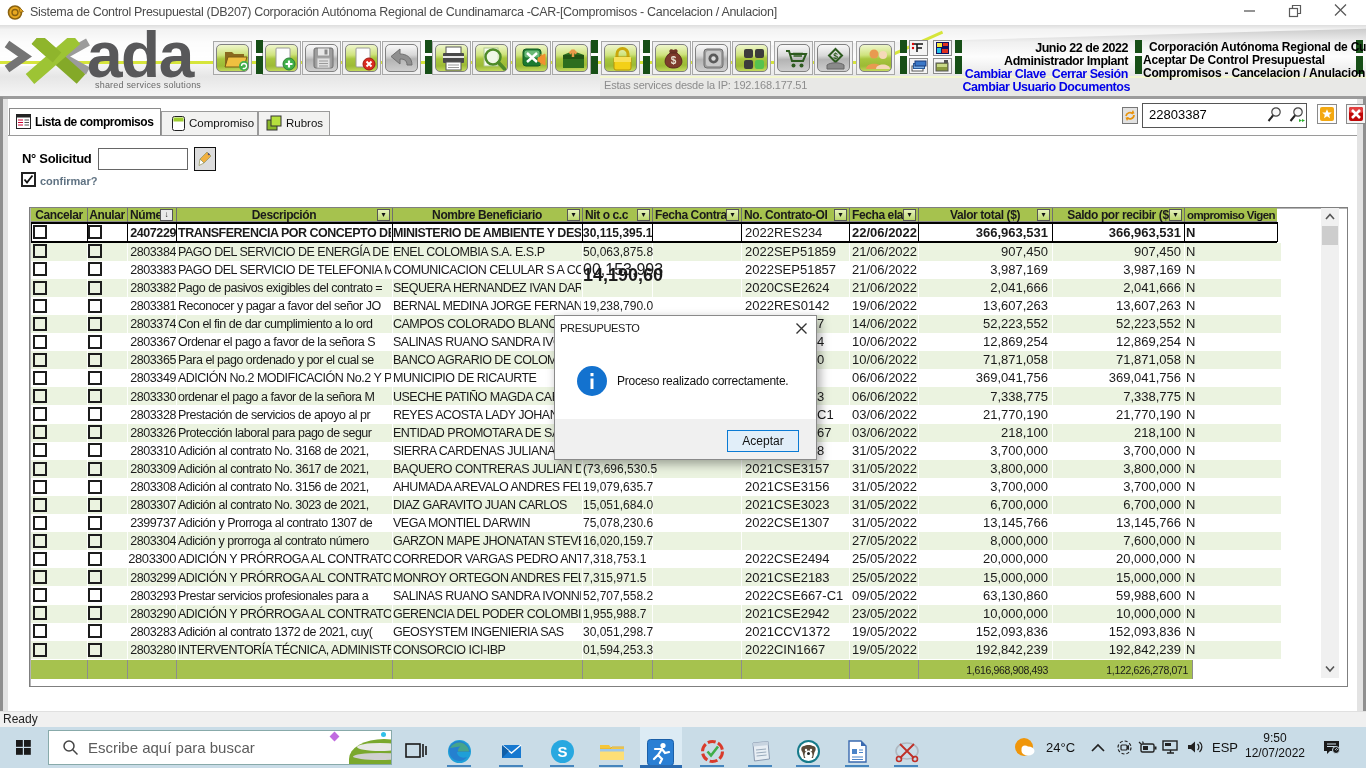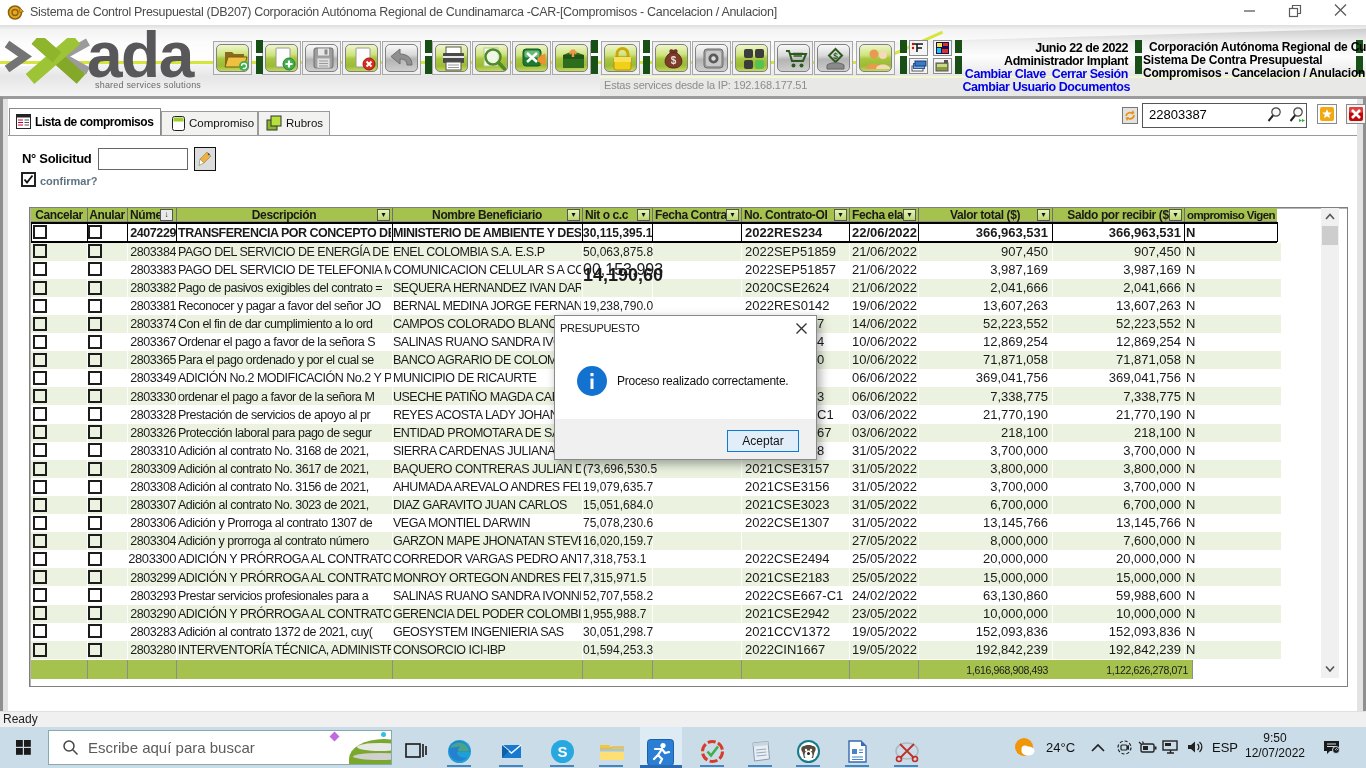--- a/index.html
+++ b/index.html
@@ -254,21 +254,21 @@
       <rect x="2" y="4" width="12" height="8" fill="#8a9a40" stroke="#555"></rect>
       <rect x="3" y="5" width="10" height="3" fill="#c8d888"></rect>
       <rect x="10" y="1" width="4" height="3" fill="#555"></rect>
     </svg>
   </div>
 <div class="tbs" style="left:960px;top:41px;width:168px;text-align:right">Junio 22 de 2022</div>
 <div class="tbs" style="left:960px;top:54px;width:168px;text-align:right">Administrador Implant</div>
 <div class="tbs blu" style="left:958px;top:67px;width:170px;text-align:right">Cambiar Clave&nbsp; Cerrar Sesión</div>
 <div class="tbs blu" style="left:956px;top:80px;width:174px;text-align:right">Cambiar Usuario Documentos</div>
 <div class="tbs" style="left:1149px;top:40px;font-size:12px;letter-spacing:-0.2px">Corporación Autónoma Regional de Cu</div>
-<div class="tbs" style="left:1143px;top:53px;font-size:12px;letter-spacing:-0.2px">Sistema De Contra Presupuestal</div>
+<div class="tbs" style="left:1143px;top:53px;font-size:12px;letter-spacing:-0.2px">Aceptar De Control Presupuestal</div>
 <div class="tbs" style="left:1143px;top:66px;font-size:12px;letter-spacing:-0.2px">Compromisos - Cancelacion / Anulacion</div>
 <div class="ab" style="left:604px;top:79px;font-size:11px;letter-spacing:-0.2px;color:#8c8c8c">Estas services desde la IP: 192.168.177.51</div>
 <div class="ab" style="left:0;top:97px;width:3px;height:630px;background:#8f8f8f"></div>
 <div class="ab" style="left:3px;top:99px;width:5px;height:628px;background:#e3e3e3"></div>
 <div class="ab" style="left:1363px;top:97px;width:3px;height:630px;background:#8f8f8f"></div>
 <div class="ab" style="left:1357px;top:99px;width:6px;height:628px;background:#e3e3e3"></div>
 <div class="ab" style="left:8px;top:135px;width:1349px;height:1px;background:#9a9a9a"></div>
 <div class="ab" style="left:161px;top:111px;width:97px;height:24px;background:#f2f2f1;border:1px solid #9a9a9a;border-bottom:none"></div>
 <div class="ab" style="left:258px;top:111px;width:72px;height:24px;background:#f2f2f1;border:1px solid #9a9a9a;border-bottom:none"></div>
 <div class="ab" style="left:9px;top:108px;width:152px;height:27px;background:#fff;border:1px solid #8a8a8a;border-bottom:none"></div>
@@ -369,21 +369,21 @@
 <div class="ab" style="left:918px;top:208px;width:1px;height:14px;background:#6f6f6f"></div>
 <div class="ab" style="left:1052px;top:208px;width:1px;height:14px;background:#6f6f6f"></div>
 <div class="ab" style="left:1184px;top:208px;width:1px;height:14px;background:#6f6f6f"></div>
 <div class="ab" style="left:31px;top:222.0px;width:1250px;height:20.5px;background:#ffffff"></div>
 <div class="cb" style="left:33px;top:225.0px"></div>
 <div class="cb" style="left:88px;top:225.0px"></div>
 <div class="cell" style="left:128px;top:223.8px;width:48px;font-size:12.5px;letter-spacing:-0.4px;font-weight:bold;text-align:right">2407229</div>
 <div class="cell" style="left:178px;top:223.8px;width:213px;font-size:12.5px;letter-spacing:-0.5px;font-weight:bold;">TRANSFERENCIA POR CONCEPTO DEL 20</div>
 <div class="cell" style="left:393px;top:223.8px;width:188px;font-size:12.5px;letter-spacing:-0.5px;font-weight:bold;">MINISTERIO DE AMBIENTE Y DESARR</div>
 <div class="cell num" style="left:583px;top:223.8px;width:69px;font-size:12px;font-weight:bold;">30,115,395.1</div>
-<div class="cell num" style="left:745px;top:223.8px;width:100px;font-weight:bold;">2022RES234</div>
+<div class="cell num" style="left:745px;top:223.8px;width:100px;font-weight:normal;">2022RES234</div>
 <div class="cell num" style="left:852px;top:223.8px;width:66px;font-weight:bold;">22/06/2022</div>
 <div class="cell num" style="left:918px;top:223.8px;width:130px;font-weight:bold;text-align:right">366,963,531</div>
 <div class="cell num" style="left:1052px;top:223.8px;width:129px;font-weight:bold;text-align:right">366,963,531</div>
 <div class="cell" style="left:1186px;top:223.8px;width:40px;font-weight:bold;">N</div>
 <div class="ab" style="left:31px;top:242.5px;width:1250px;height:18.1px;background:#ebf3e0"></div>
 <div class="ab" style="left:87px;top:242.5px;width:1px;height:18.1px;background:rgba(255,255,255,0.9)"></div>
 <div class="ab" style="left:127px;top:242.5px;width:1px;height:18.1px;background:rgba(255,255,255,0.9)"></div>
 <div class="ab" style="left:176px;top:242.5px;width:1px;height:18.1px;background:rgba(255,255,255,0.9)"></div>
 <div class="ab" style="left:392px;top:242.5px;width:1px;height:18.1px;background:rgba(255,255,255,0.9)"></div>
 <div class="ab" style="left:582px;top:242.5px;width:1px;height:18.1px;background:rgba(255,255,255,0.9)"></div>
@@ -724,21 +724,21 @@
 <div class="ab" style="left:392px;top:514.0px;width:1px;height:18.1px;background:rgba(255,255,255,0.9)"></div>
 <div class="ab" style="left:582px;top:514.0px;width:1px;height:18.1px;background:rgba(255,255,255,0.9)"></div>
 <div class="ab" style="left:652px;top:514.0px;width:1px;height:18.1px;background:rgba(255,255,255,0.9)"></div>
 <div class="ab" style="left:741px;top:514.0px;width:1px;height:18.1px;background:rgba(255,255,255,0.9)"></div>
 <div class="ab" style="left:849px;top:514.0px;width:1px;height:18.1px;background:rgba(255,255,255,0.9)"></div>
 <div class="ab" style="left:918px;top:514.0px;width:1px;height:18.1px;background:rgba(255,255,255,0.9)"></div>
 <div class="ab" style="left:1052px;top:514.0px;width:1px;height:18.1px;background:rgba(255,255,255,0.9)"></div>
 <div class="ab" style="left:1184px;top:514.0px;width:1px;height:18.1px;background:rgba(255,255,255,0.9)"></div>
 <div class="cb" style="left:33px;top:515.8px"></div>
 <div class="cb" style="left:88px;top:515.8px"></div>
-<div class="cell" style="left:128px;top:514.2px;width:48px;font-size:12.5px;letter-spacing:-0.4px;text-align:right">2803306</div>
+<div class="cell" style="left:128px;top:514.2px;width:48px;font-size:12.5px;letter-spacing:-0.4px;text-align:right">2399737</div>
 <div class="cell" style="left:178px;top:514.2px;width:213px;font-size:12.5px;letter-spacing:-0.5px;">Adición y Prorroga al contrato 1307 de</div>
 <div class="cell" style="left:393px;top:514.2px;width:188px;font-size:12.5px;letter-spacing:-0.5px;">VEGA MONTIEL DARWIN</div>
 <div class="cell num" style="left:583px;top:514.2px;width:80px;font-size:12px;">75,078,230.6</div>
 <div class="cell num" style="left:745px;top:514.2px;width:100px;">2022CSE1307</div>
 <div class="cell num" style="left:852px;top:514.2px;width:66px;">31/05/2022</div>
 <div class="cell num" style="left:918px;top:514.2px;width:130px;text-align:right">13,145,766</div>
 <div class="cell num" style="left:1052px;top:514.2px;width:129px;text-align:right">13,145,766</div>
 <div class="cell" style="left:1186px;top:514.2px;width:40px;">N</div>
 <div class="ab" style="left:31px;top:532.1px;width:1250px;height:18.1px;background:#ebf3e0"></div>
 <div class="ab" style="left:87px;top:532.1px;width:1px;height:18.1px;background:rgba(255,255,255,0.9)"></div>
@@ -821,21 +821,21 @@
 <div class="ab" style="left:918px;top:586.4px;width:1px;height:18.1px;background:rgba(255,255,255,0.9)"></div>
 <div class="ab" style="left:1052px;top:586.4px;width:1px;height:18.1px;background:rgba(255,255,255,0.9)"></div>
 <div class="ab" style="left:1184px;top:586.4px;width:1px;height:18.1px;background:rgba(255,255,255,0.9)"></div>
 <div class="cb" style="left:33px;top:588.2px"></div>
 <div class="cb" style="left:88px;top:588.2px"></div>
 <div class="cell" style="left:128px;top:586.6px;width:48px;font-size:12.5px;letter-spacing:-0.4px;text-align:right">2803293</div>
 <div class="cell" style="left:178px;top:586.6px;width:213px;font-size:12.5px;letter-spacing:-0.5px;">Prestar servicios profesionales para a</div>
 <div class="cell" style="left:393px;top:586.6px;width:188px;font-size:12.5px;letter-spacing:-0.5px;">SALINAS RUANO SANDRA IVONNE</div>
 <div class="cell num" style="left:583px;top:586.6px;width:80px;font-size:12px;">52,707,558.2</div>
 <div class="cell num" style="left:745px;top:586.6px;width:100px;">2022CSE667-C1</div>
-<div class="cell num" style="left:852px;top:586.6px;width:66px;">24/02/2022</div>
+<div class="cell num" style="left:852px;top:586.6px;width:66px;">09/05/2022</div>
 <div class="cell num" style="left:918px;top:586.6px;width:130px;text-align:right">63,130,860</div>
 <div class="cell num" style="left:1052px;top:586.6px;width:129px;text-align:right">59,988,600</div>
 <div class="cell" style="left:1186px;top:586.6px;width:40px;">N</div>
 <div class="ab" style="left:31px;top:604.5px;width:1250px;height:18.1px;background:#ebf3e0"></div>
 <div class="ab" style="left:87px;top:604.5px;width:1px;height:18.1px;background:rgba(255,255,255,0.9)"></div>
 <div class="ab" style="left:127px;top:604.5px;width:1px;height:18.1px;background:rgba(255,255,255,0.9)"></div>
 <div class="ab" style="left:176px;top:604.5px;width:1px;height:18.1px;background:rgba(255,255,255,0.9)"></div>
 <div class="ab" style="left:392px;top:604.5px;width:1px;height:18.1px;background:rgba(255,255,255,0.9)"></div>
 <div class="ab" style="left:582px;top:604.5px;width:1px;height:18.1px;background:rgba(255,255,255,0.9)"></div>
 <div class="ab" style="left:652px;top:604.5px;width:1px;height:18.1px;background:rgba(255,255,255,0.9)"></div>

